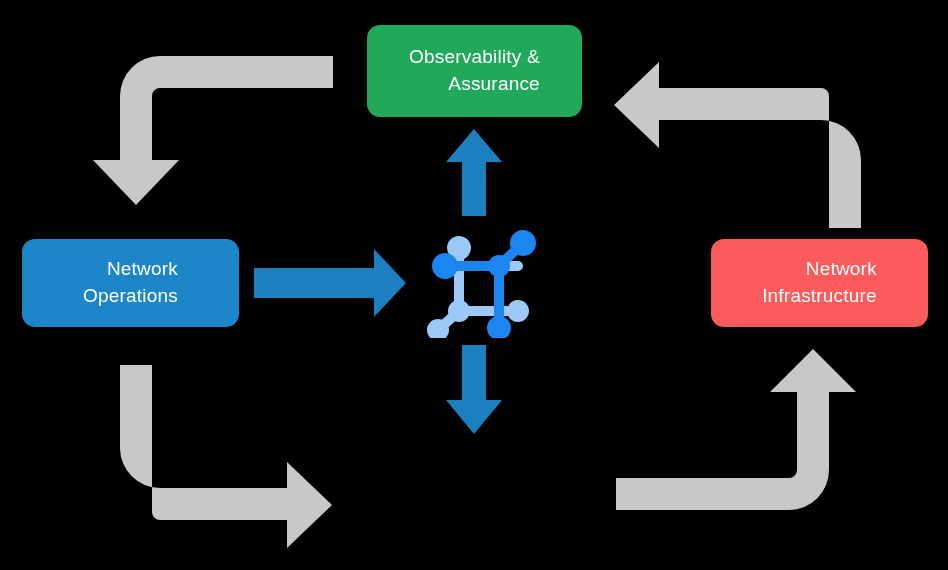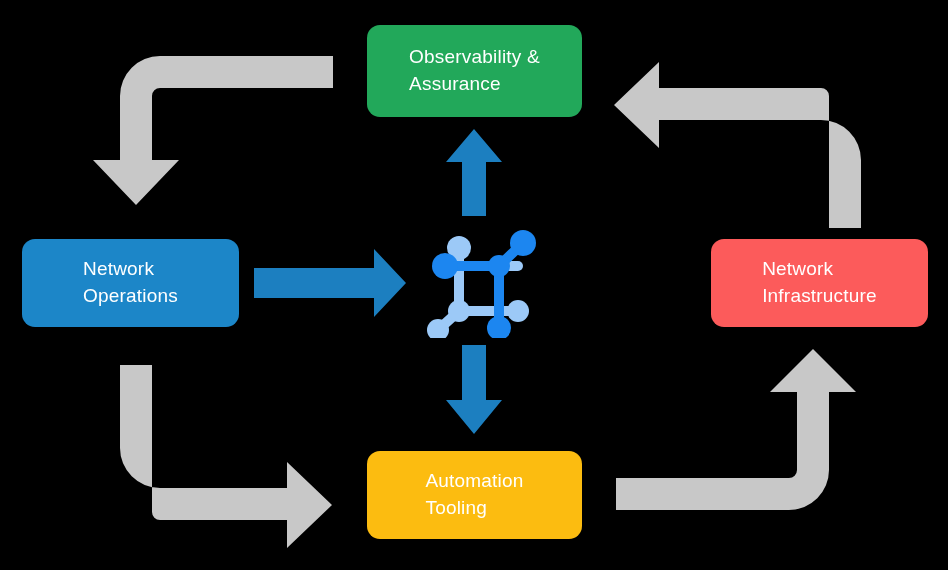--- a/index.html
+++ b/index.html
@@ -13,21 +13,21 @@
     height: 570px;
     background: #000000;
     overflow: hidden;
     font-family: "Liberation Sans", sans-serif;
   }
   .node-box {
     position: absolute;
     display: flex;
     align-items: center;
     justify-content: center;
-    text-align: left;
+    text-align: right;
     border-radius: 13px;
     color: #ffffff;
     font-size: 19px;
     line-height: 1.42;
     font-weight: 400;
     letter-spacing: 0.2px;
     box-sizing: border-box;
     padding: 4px 10px;
     white-space: pre-line;
   }
@@ -181,16 +181,14 @@
 
   <div class="node-box" id="box-observability">Observability &amp;
 Assurance</div>
 
   <div class="node-box" id="box-network-operations">Network
 Operations</div>
 
   <div class="node-box" id="box-network-infrastructure">Network
 Infrastructure</div>
 
-  <div class="node-box" id="box-automation">Automation
-Tooling</div>
 
 </div>
 
 </body></html>

